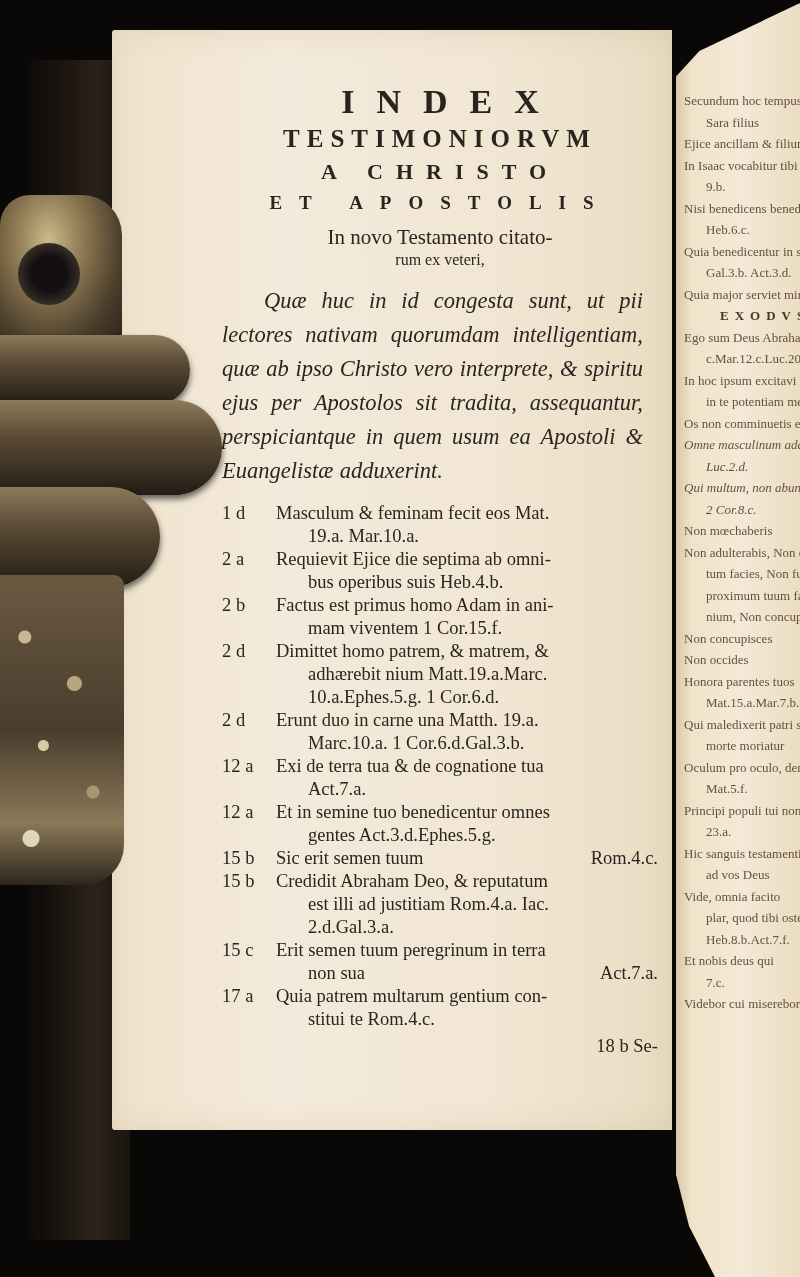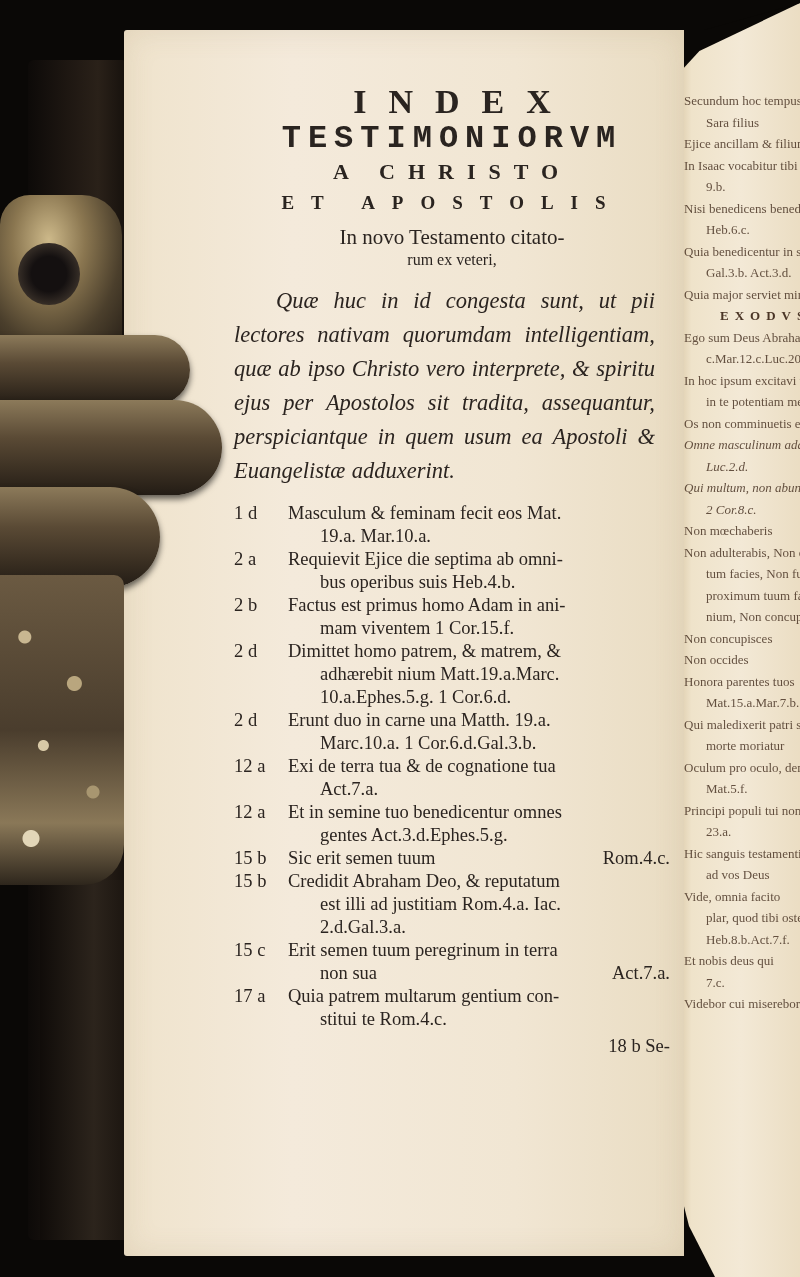--- a/index.html
+++ b/index.html
@@ -48,36 +48,36 @@
         radial-gradient(circle at 60% 35%, #b9a67e 0 7px, transparent 8px),
         radial-gradient(circle at 35% 55%, #d8c9a6 0 5px, transparent 6px),
         radial-gradient(circle at 75% 70%, #a89670 0 6px, transparent 7px),
         radial-gradient(circle at 25% 85%, #e2d6b8 0 8px, transparent 9px),
         linear-gradient(180deg, #6b5a42 0%, #4a3d2d 50%, #8a7858 80%, #2e261c 100%);
       border-radius: 0 10px 40px 0;
     }
 
     
     .page {
-      position: absolute; left: 124px; top: 30px; width: 560px; height: 1226px;
+      position: absolute; left: 112px; top: 30px; width: 560px; height: 1100px;
       background: linear-gradient(90deg, #efe3cc 0%, #f4eadb 30%, #f1e6d3 70%, #e9dcc2 100%);
       border-radius: 3px 0 0 3px;
       box-shadow: inset 0 0 30px rgba(150,120,80,0.15);
     }
     .page-content {
       position: absolute; left: 110px; top: 52px; width: 436px;
       color: #2b2420;
       font-family: "Liberation Serif", "DejaVu Serif", serif;
     }
     .title-line {
       text-align: center; text-transform: uppercase; margin: 0; font-weight: bold;
       color: #2a2420;
     }
     .t1 { font-size: 34px; letter-spacing: 22px; line-height: 40px; padding-left: 22px; }
-    .t2 { font-size: 32px; letter-spacing: 7px; line-height: 34px; font-family: Liberation Mono, monospace; }
+    .t2 { font-size: 25px; letter-spacing: 7px; line-height: 34px; }
     .t3 { font-size: 22px; letter-spacing: 13px; line-height: 32px; }
     .t4 { font-size: 19px; letter-spacing: 17px; line-height: 30px; }
     .subtitle {
       text-align: center; font-size: 21px; line-height: 26px; margin-top: 6px;
     }
     .subtitle2 { text-align: center; font-size: 16px; line-height: 20px; margin-bottom: 14px; }
 
     .preface {
       font-style: italic; font-size: 22.5px; line-height: 34px;
       text-align: justify; text-align-last: left; margin: 0 15px 14px 0;

